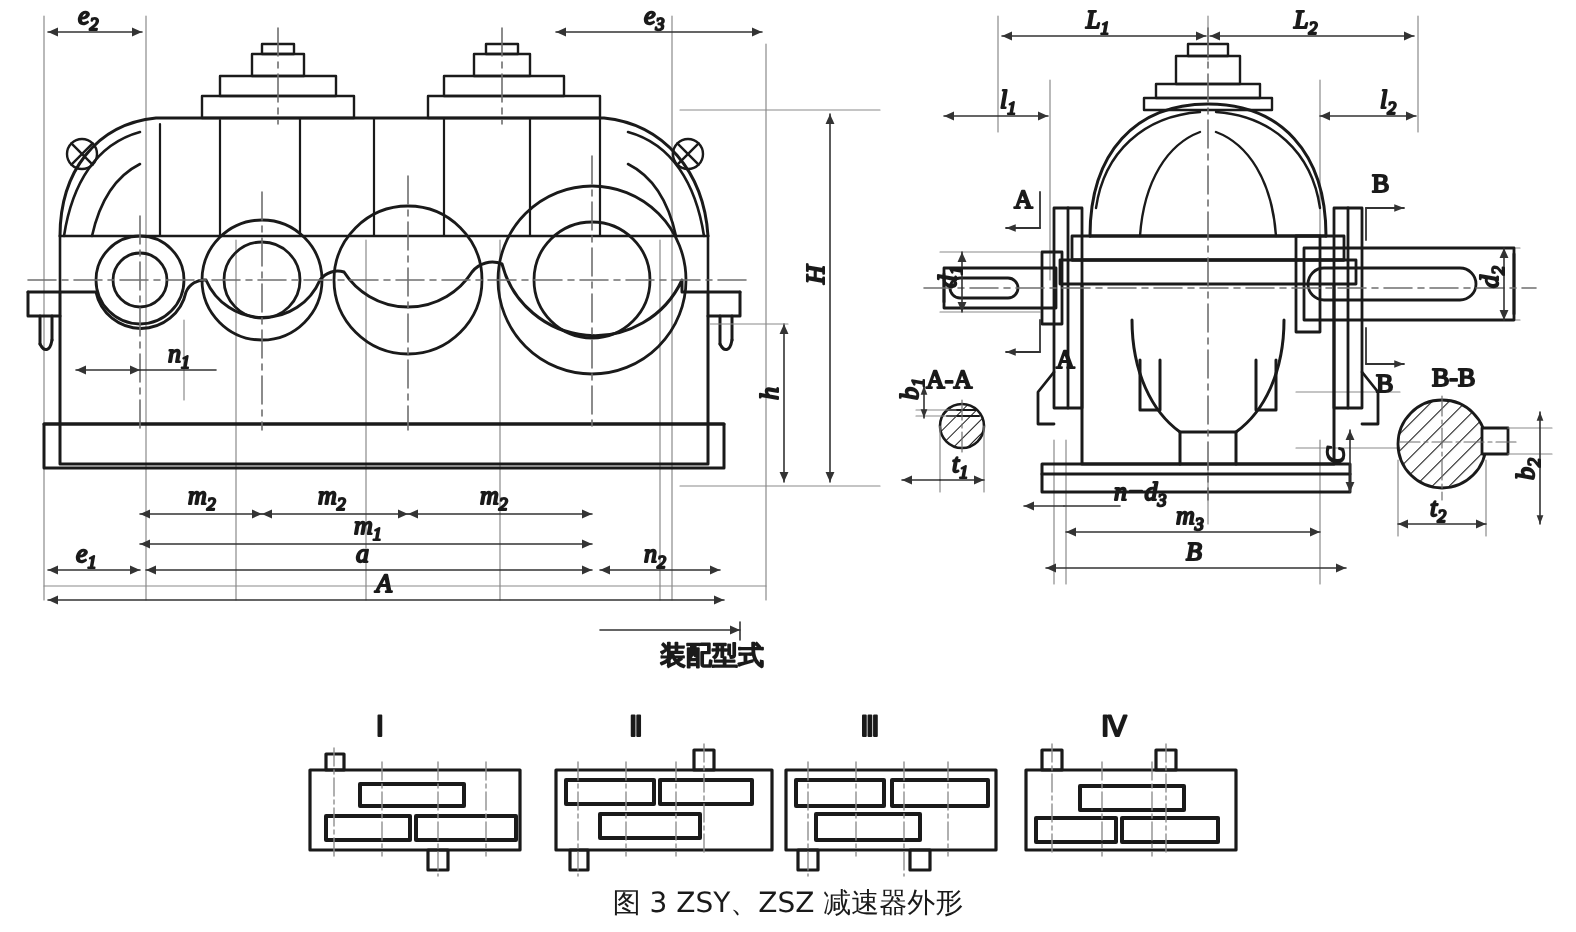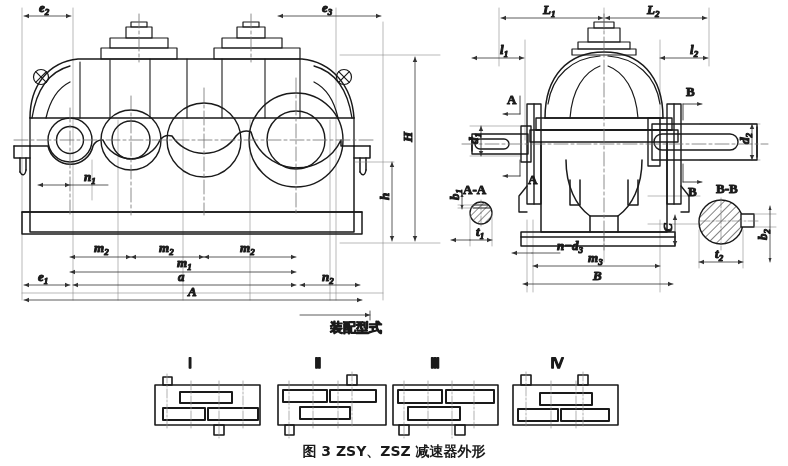--- a/index.html
+++ b/index.html
@@ -1,18 +1,18 @@
 <!DOCTYPE html>
 <html><head>
 <meta charset="utf-8">
 <style>
   html,body{margin:0;padding:0;background:#fff;}
   body{width:788px;height:466px;position:relative;overflow:hidden;
        font-family:"Liberation Serif",serif;color:#000;}
-  #sheet{position:absolute;left:0;top:0;width:788px;height:327px;font-weight:bold;}
+  #sheet{position:absolute;left:0;top:0;width:788px;height:327px;}
   svg{display:block;}
   .lbl{font-family:"Liberation Serif",serif;font-style:italic;font-size:13px;fill:#1a1a1a;}
   .lbl-up{font-family:"Liberation Serif",serif;font-style:normal;font-size:13px;fill:#1a1a1a;}
   .sub{font-size:9px;}
   .cn{font-family:"DejaVu Sans",sans-serif;font-style:normal;font-size:13px;fill:#1a1a1a;}
   .cap{font-family:"DejaVu Sans",sans-serif;font-style:normal;font-size:14px;fill:#1a1a1a;}
   .rom{font-family:"Liberation Serif",serif;font-style:normal;font-size:14px;fill:#1a1a1a;}
 </style>
 </head>
 <body>

